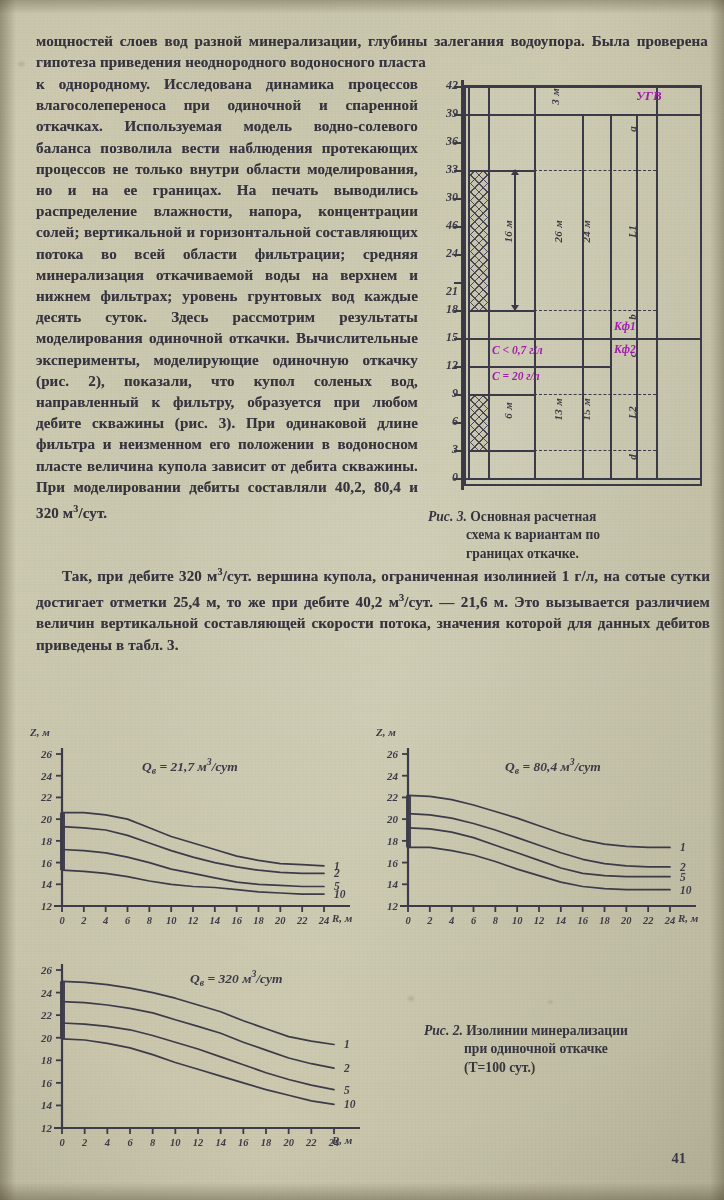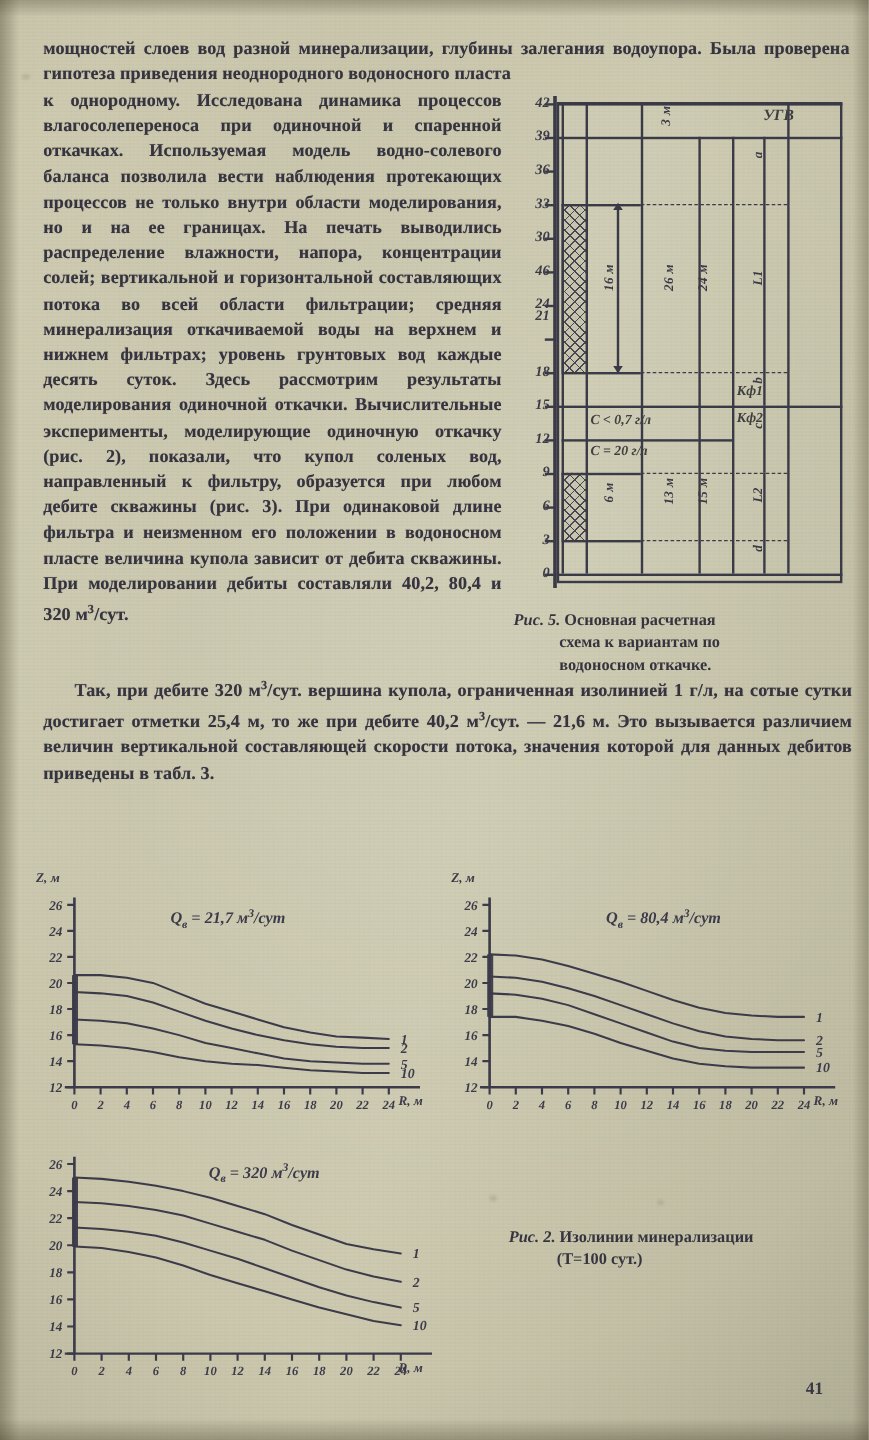--- a/index.html
+++ b/index.html
@@ -67,21 +67,21 @@
   .dash{position:absolute;height:0;border-top:1.6px dashed #3b3a47;}
   .hatch{position:absolute;
     background-color:rgba(190,186,160,.35);
     background-image:
       repeating-linear-gradient(45deg, #4a4754 0 1px, transparent 1px 6px),
       repeating-linear-gradient(-45deg, #4a4754 0 1px, transparent 1px 6px);
     border-left:1.4px solid #3b3a47;border-right:1.4px solid #3b3a47;}
   .vtxt{position:absolute;writing-mode:vertical-rl;transform:rotate(180deg);
         font-size:11px;font-style:italic;font-weight:700;color:#3b3a47;white-space:nowrap;
         letter-spacing:.3px;}
-  .htxt{position:absolute;font-size:11.5px;font-style:italic;font-weight:700;color:#404040;white-space:nowrap;text-align:center;}
+  .htxt{position:absolute;font-size:11.5px;font-style:italic;font-weight:700;color:#a21caf;white-space:nowrap;text-align:center;}
   .arrow-up:before,.arrow-dn:after{content:"";position:absolute;left:-3.2px;
         border-left:4px solid transparent;border-right:4px solid transparent;}
   .arrow-up:before{top:-1px;border-bottom:6px solid #3b3a47;}
   .arrow-dn:after{bottom:-1px;border-top:6px solid #3b3a47;}
 
   .caption{position:absolute;font-size:13.6px;line-height:18.4px;color:#36343f;font-weight:600;}
   .caption i{font-style:italic;}
   #cap2{left:428px;top:508px;width:280px;}
   #cap2 .l2,#cap2 .l3{display:block;padding-left:38px;}
   #cap3{left:424px;top:1022px;width:290px;}
@@ -127,21 +127,21 @@
     <div class="ylab" style="top:62px">36</div>
     <div class="ytick" style="top:90px"></div>
     <div class="ylab" style="top:90px">33</div>
     <div class="ytick" style="top:118px"></div>
     <div class="ylab" style="top:118px">30</div>
     <div class="ytick" style="top:146px"></div>
     <div class="ylab" style="top:146px">46</div>
     <div class="ytick" style="top:174px"></div>
     <div class="ylab" style="top:174px">24</div>
     <div class="ytick" style="top:202px"></div>
-    <div class="ylab" style="top:184px">21</div>
+    <div class="ylab" style="top:212px">21</div>
     <div class="ytick" style="top:230px"></div>
     <div class="ylab" style="top:230px">18</div>
     <div class="ytick" style="top:258px"></div>
     <div class="ylab" style="top:258px">15</div>
     <div class="ytick" style="top:286px"></div>
     <div class="ylab" style="top:286px">12</div>
     <div class="ytick" style="top:314px"></div>
     <div class="ylab" style="top:314px">9</div>
     <div class="ytick" style="top:342px"></div>
     <div class="ylab" style="top:342px">6</div>
@@ -198,23 +198,23 @@
     <div class="vtxt" style="left:202px;top:234px">b</div>
     <div class="vline" style="left:212px;top:258px;height:56px"></div>
     <div class="vtxt" style="left:202px;top:272px">c</div>
     <div class="vline" style="left:212px;top:314px;height:56px"></div>
     <div class="vtxt" style="left:202px;top:326px">L2</div>
     <div class="vline" style="left:212px;top:370px;height:28px"></div>
     <div class="vtxt" style="left:202px;top:374px">d</div>
   </div>
 
   <div class="caption" id="cap2">
-    <i>Рис. 5.</i><span> Основная расчетная</span>
+    <i>Рис. 3.</i><span> Основная расчетная</span>
     <span class="l2">схема к вариантам по</span>
-    <span class="l3">водоносном откачке.</span>
+    <span class="l3">границах откачке.</span>
   </div>
 
   <div class="chart" id="chart0" style="left:14px;top:678px;width:350px;height:212px;">
     <div class="axname" style="left:16px;top:0px">Z, м</div>
     <div class="ctitle" style="left:128px;top:30px">
       <span>Q</span><span class="sub">в</span><span> = 21,7 м</span><span class="sup">3</span><span>/сут</span>
     </div>
     <div class="axname" style="left:318px;top:186px">R, м</div>
     <svg class="plot-svg" width="350" height="212" style="position:absolute;left:0;top:0;">
         <line x1="48" y1="22" x2="48" y2="180" stroke="#3d3b4a" stroke-width="2.2"></line>
@@ -330,21 +330,21 @@
         <path d="M48.0,87.7 L69.8,88.8 L91.7,92.1 L113.5,97.5 L135.3,104.0 L157.2,111.6 L179.0,119.2 L200.8,126.8 L222.7,133.3 L244.5,137.7 L266.3,139.8 L288.2,140.9 L310.0,140.9 " fill="none" stroke="#3d3b4a" stroke-width="1.7" stroke-linecap="round" stroke-linejoin="round"></path>
         <text x="320" y="144.9142857142857" font-size="11.5" font-family="&quot;Liberation Serif&quot;, serif" font-style="italic" font-weight="700" fill="#3d3b4a">2</text>
         <path d="M48.0,101.8 L69.8,102.9 L91.7,106.2 L113.5,111.6 L135.3,119.2 L157.2,126.8 L179.0,134.4 L200.8,142.0 L222.7,147.4 L244.5,149.6 L266.3,150.7 L288.2,150.7 L310.0,150.7 " fill="none" stroke="#3d3b4a" stroke-width="1.7" stroke-linecap="round" stroke-linejoin="round"></path>
         <text x="320" y="154.68571428571428" font-size="11.5" font-family="&quot;Liberation Serif&quot;, serif" font-style="italic" font-weight="700" fill="#3d3b4a">5</text>
         <path d="M48.0,121.4 L69.8,121.4 L91.7,124.6 L113.5,129.0 L135.3,135.5 L157.2,143.1 L179.0,149.6 L200.8,156.1 L222.7,160.5 L244.5,162.6 L266.3,163.7 L288.2,163.7 L310.0,163.7 " fill="none" stroke="#3d3b4a" stroke-width="1.7" stroke-linecap="round" stroke-linejoin="round"></path>
         <text x="320" y="167.71428571428572" font-size="11.5" font-family="&quot;Liberation Serif&quot;, serif" font-style="italic" font-weight="700" fill="#3d3b4a">10</text>
       </svg>
   </div>
 
   <div class="chart" id="chart2" style="left:14px;top:900px;width:360px;height:212px;">
-    <div class="ctitle" style="left:160px;top:20px">
+    <div class="ctitle" style="left:176px;top:20px">
       <span>Q</span><span class="sub">в</span><span> = 320 м</span><span class="sup">3</span><span>/сут</span>
     </div>
     <div class="axname" style="left:318px;top:186px">R, м</div>
     <svg class="plot-svg" width="360" height="212" style="position:absolute;left:0;top:0;">
         <line x1="48" y1="16" x2="48" y2="180" stroke="#3d3b4a" stroke-width="2.2"></line>
         <line x1="40" y1="180" x2="346" y2="180" stroke="#3d3b4a" stroke-width="2"></line>
         <line x1="42" y1="22" x2="48" y2="22" stroke="#3d3b4a" stroke-width="1.8"></line>
         <text x="38" y="26" text-anchor="end" font-size="11" font-family="&quot;Liberation Serif&quot;, serif" font-style="italic" font-weight="700" fill="#3d3b4a">26</text>
         <line x1="42" y1="44.571428571428584" x2="48" y2="44.571428571428584" stroke="#3d3b4a" stroke-width="1.8"></line>
         <text x="38" y="48.571428571428584" text-anchor="end" font-size="11" font-family="&quot;Liberation Serif&quot;, serif" font-style="italic" font-weight="700" fill="#3d3b4a">24</text>
@@ -393,20 +393,21 @@
         <text x="330" y="124.18571428571428" font-size="11.5" font-family="&quot;Liberation Serif&quot;, serif" font-style="italic" font-weight="700" fill="#3d3b4a">2</text>
         <path d="M48.0,75.0 L70.7,76.2 L93.3,78.4 L116.0,81.8 L138.7,87.5 L161.3,94.2 L184.0,101.0 L206.7,108.9 L229.3,116.8 L252.0,124.7 L274.7,131.5 L297.3,137.1 L320.0,141.6 " fill="none" stroke="#3d3b4a" stroke-width="1.7" stroke-linecap="round" stroke-linejoin="round"></path>
         <text x="330" y="145.62857142857143" font-size="11.5" font-family="&quot;Liberation Serif&quot;, serif" font-style="italic" font-weight="700" fill="#3d3b4a">5</text>
         <path d="M48.0,90.8 L70.7,92.0 L93.3,95.4 L116.0,99.9 L138.7,106.6 L161.3,114.5 L184.0,121.3 L206.7,128.1 L229.3,134.9 L252.0,141.6 L274.7,147.3 L297.3,152.9 L320.0,156.3 " fill="none" stroke="#3d3b4a" stroke-width="1.7" stroke-linecap="round" stroke-linejoin="round"></path>
         <text x="330" y="160.3" font-size="11.5" font-family="&quot;Liberation Serif&quot;, serif" font-style="italic" font-weight="700" fill="#3d3b4a">10</text>
       </svg>
   </div>
 
   <div class="caption" id="cap3">
     <i>Рис. 2.</i><span> Изолинии минерализации</span>
+    <span class="l2">при одиночной откачке</span>
     <span class="l3">(Т=100 сут.)</span>
   </div>
 
   <div id="pageno">41</div>
 
   <div class="smudge" style="left:18px;top:62px;width:7px;height:4px;"></div>
   <div class="smudge" style="left:408px;top:996px;width:6px;height:5px;"></div>
   <div class="smudge" style="left:548px;top:1000px;width:5px;height:4px;"></div>
 </div>
 

